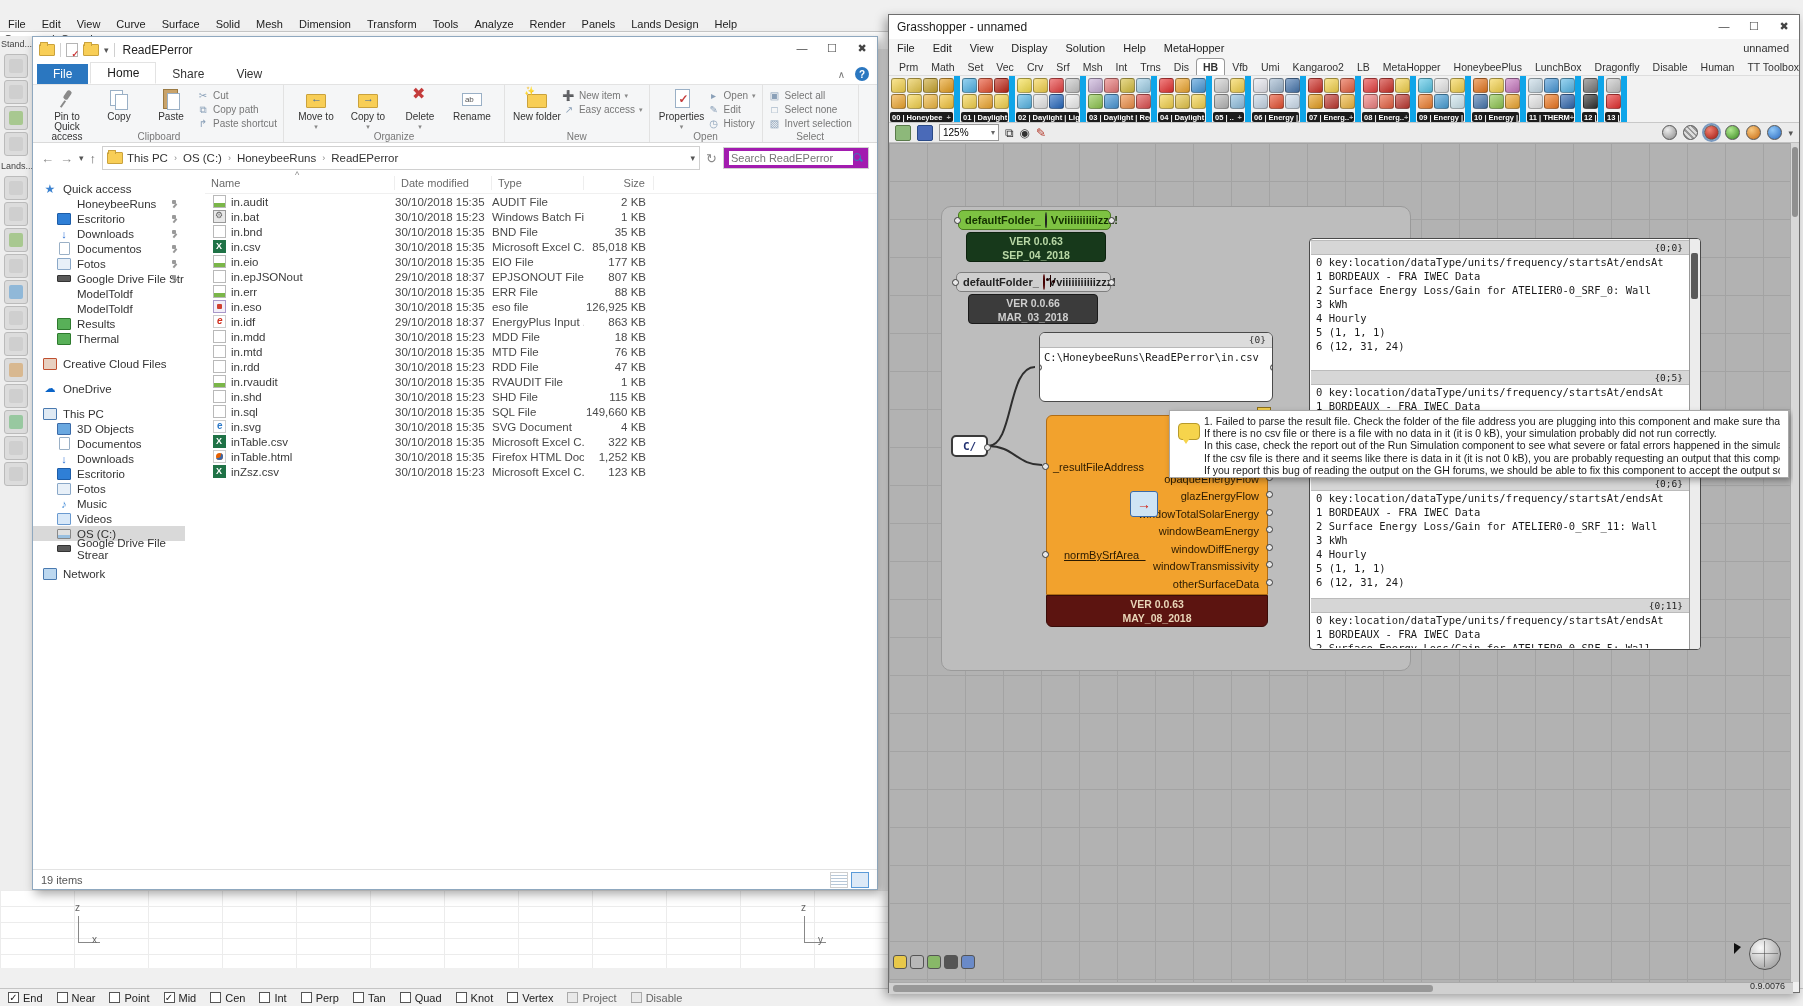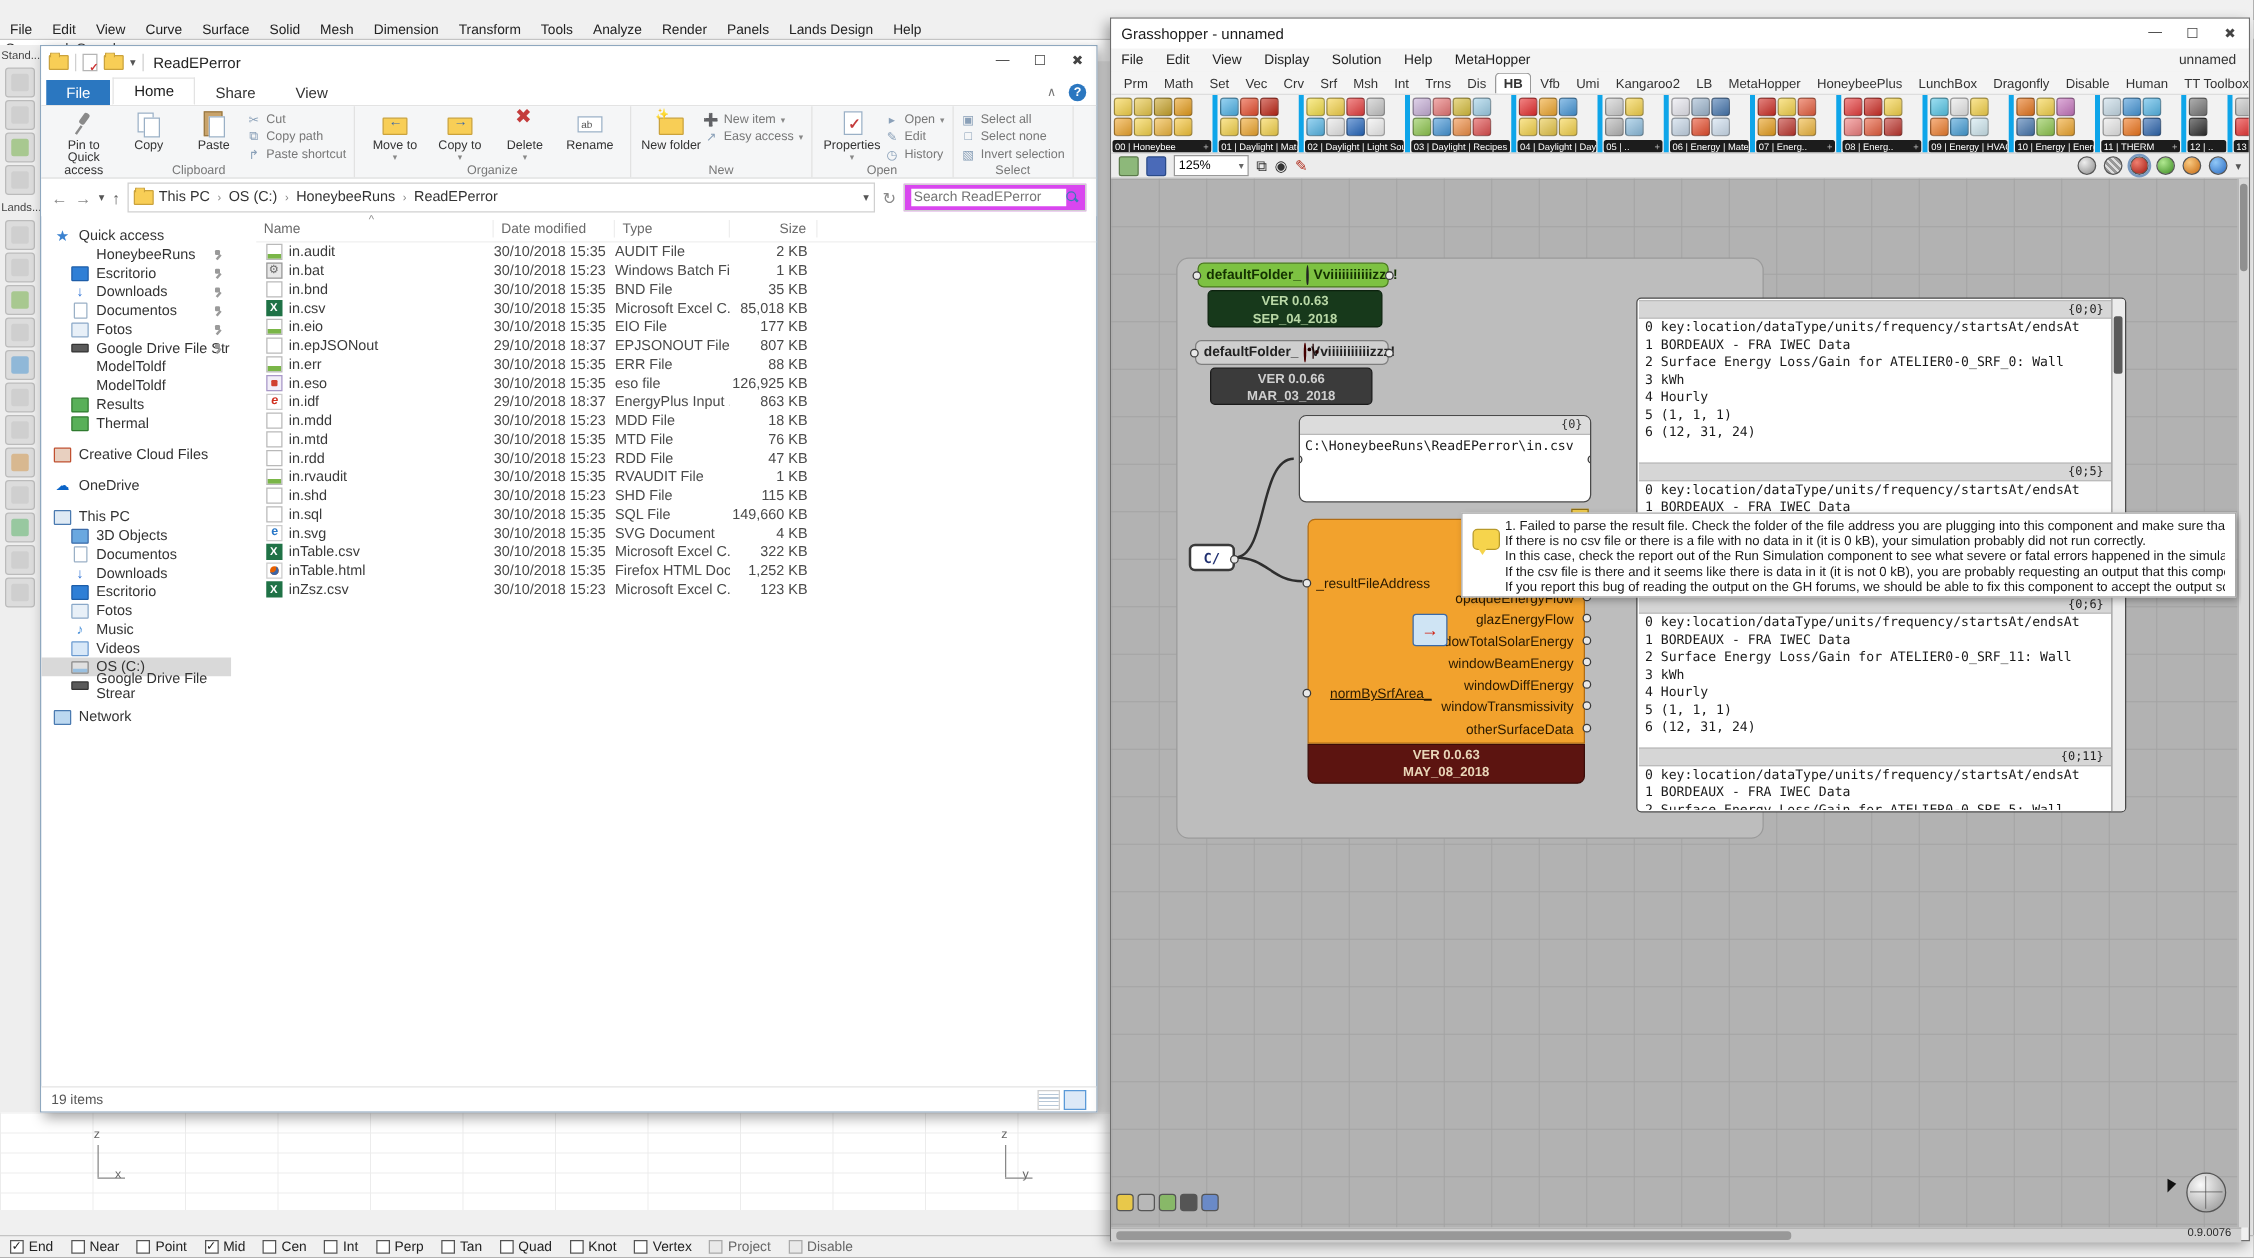--- a/index.html
+++ b/index.html
@@ -77,21 +77,21 @@
   .bi-newfolder::after{content:"\2728";position:absolute;left:-2px;top:-2px;font-size:9px;color:#e8b820;}
   .bi-props::before{content:"";position:absolute;left:4px;top:1px;width:13px;height:17px;background:#fff;border:1px solid #9ab0c6;}
   .bi-props::after{content:"\2713";position:absolute;left:8px;top:6px;font-size:12px;color:#c43c3c;font-weight:bold;}
   
   .ex-address{position:absolute;left:0;top:106px;width:100%;height:30px;background:#ffffff;display:flex;align-items:center;padding:0 8px;gap:6px;box-sizing:border-box;}
   .navic{font-size:13px;color:#8a8a8a;}
   .navic.upic{color:#666;}
   .crumbbox{flex:1;height:22px;border:1px solid #d0d0d0;display:flex;align-items:center;padding:0 4px;gap:4px;font-size:11.5px;color:#333;background:#fff;}
   .crumb-sep{color:#888;font-size:9px;}
   .crumbbox .spacer{flex:1;}
-  .searchbox{width:146px;height:22px;border:1px solid #d0d0d0;display:flex;align-items:center;padding:0 5px;box-sizing:border-box;background:#d946ef;}
+  .searchbox{width:146px;height:22px;border:1px solid #d0d0d0;display:flex;align-items:center;padding:0 5px;box-sizing:border-box;background:#a21caf;}
   .searchbox input{border:none;outline:none;width:100%;font-size:11px;color:#333;font-family:"Liberation Sans",sans-serif;}
   .mag{width:10px;height:10px;position:relative;flex:0 0 auto;}
   .mag::before{content:"";position:absolute;left:0;top:0;width:6px;height:6px;border:1.5px solid #3a7ab8;border-radius:50%;}
   .mag::after{content:"";position:absolute;left:6px;top:6px;width:4px;height:1.5px;background:#3a7ab8;transform:rotate(45deg);}
   
   .ex-main{position:absolute;left:0;top:136px;width:100%;height:698px;display:flex;}
   .ex-side{width:152px;flex:0 0 auto;padding-top:8px;overflow:hidden;font-size:11.5px;color:#333;}
   .side-row{display:flex;align-items:center;height:15px;gap:6px;padding-left:10px;position:relative;}
   .side-row.child{padding-left:24px;}
   .side-row.selected{background:#d9d9d9;}
@@ -150,21 +150,21 @@
   .gh-titlebar{position:absolute;left:0;top:0;width:100%;height:24px;background:#ffffff;display:flex;align-items:center;padding-left:8px;font-size:12px;color:#1a1a1a;box-sizing:border-box;}
   .gh-controls{position:absolute;right:2px;top:2px;display:flex;gap:4px;}
   .gh-controls .wbtn{width:26px;height:18px;}
   .gh-menubar{position:absolute;left:0;top:24px;width:100%;height:18px;display:flex;gap:18px;align-items:center;padding-left:8px;font-size:11px;color:#222;background:#f4f4f4;box-sizing:border-box;}
   .gh-menubar .spacer{flex:1;}
   .gh-unnamed{padding-right:10px;color:#333;}
   .gh-tabs{position:absolute;left:0;top:42px;width:100%;height:18px;display:flex;align-items:flex-end;gap:1px;padding-left:4px;font-size:10.5px;color:#333;background:#f4f4f4;box-sizing:border-box;overflow:hidden;}
   .gh-tab{padding:2px 6px;white-space:nowrap;}
   .gh-tab.active{background:#ffffff;border:1px solid #999;border-bottom:none;border-radius:4px 4px 0 0;font-weight:bold;}
   .gh-ribbon{position:absolute;left:0;top:60px;width:100%;height:48px;background:#f2f2f2;border-top:1px solid #ddd;border-bottom:1px solid #c8c8c8;display:flex;align-items:flex-start;overflow:hidden;box-sizing:border-box;}
-  .ghgroup{position:relative;height:46px;border-right:4px solid #0ea5e9;padding:2px 16px 11px 2px;box-sizing:border-box;}
+  .ghgroup{position:relative;height:46px;border-right:6px solid #0ea5e9;padding:2px 0 11px 2px;box-sizing:border-box;font-weight:bold;}
   .ghicons{display:grid;grid-auto-flow:column;grid-template-rows:15px 15px;gap:1px;}
   .ghic{width:15px;height:15px;border-radius:3px;border:1px solid rgba(0,0,0,.3);box-sizing:border-box;}
   .ghlabel{position:absolute;left:1px;bottom:0;right:1px;height:10px;background:#1c1c1c;color:#fff;font-size:7.5px;display:flex;align-items:center;padding:0 2px;border-radius:2px;white-space:nowrap;overflow:hidden;}
   .ghlabel .plus{margin-left:auto;color:#bbb;}
   .gh-cantools{position:absolute;left:0;top:108px;width:100%;height:20px;background:#ececec;border-bottom:1px solid #c0c0c0;display:flex;align-items:center;gap:6px;padding:0 6px;font-size:11px;box-sizing:border-box;}
   .ct-ic{width:14px;height:14px;border-radius:2px;display:inline-block;}
   .ct-open{background:#8db87a;border:1px solid #5a7a4a;}
   .ct-save{background:#4a6ab8;border:1px solid #2a4a88;}
   .zoombox{width:52px;height:15px;border:1px solid #999;background:#fff;font-size:10px;display:flex;align-items:center;padding:0 3px;gap:3px;}
   .zoombox .zcaret{margin-left:auto;font-size:8px;color:#666;}

